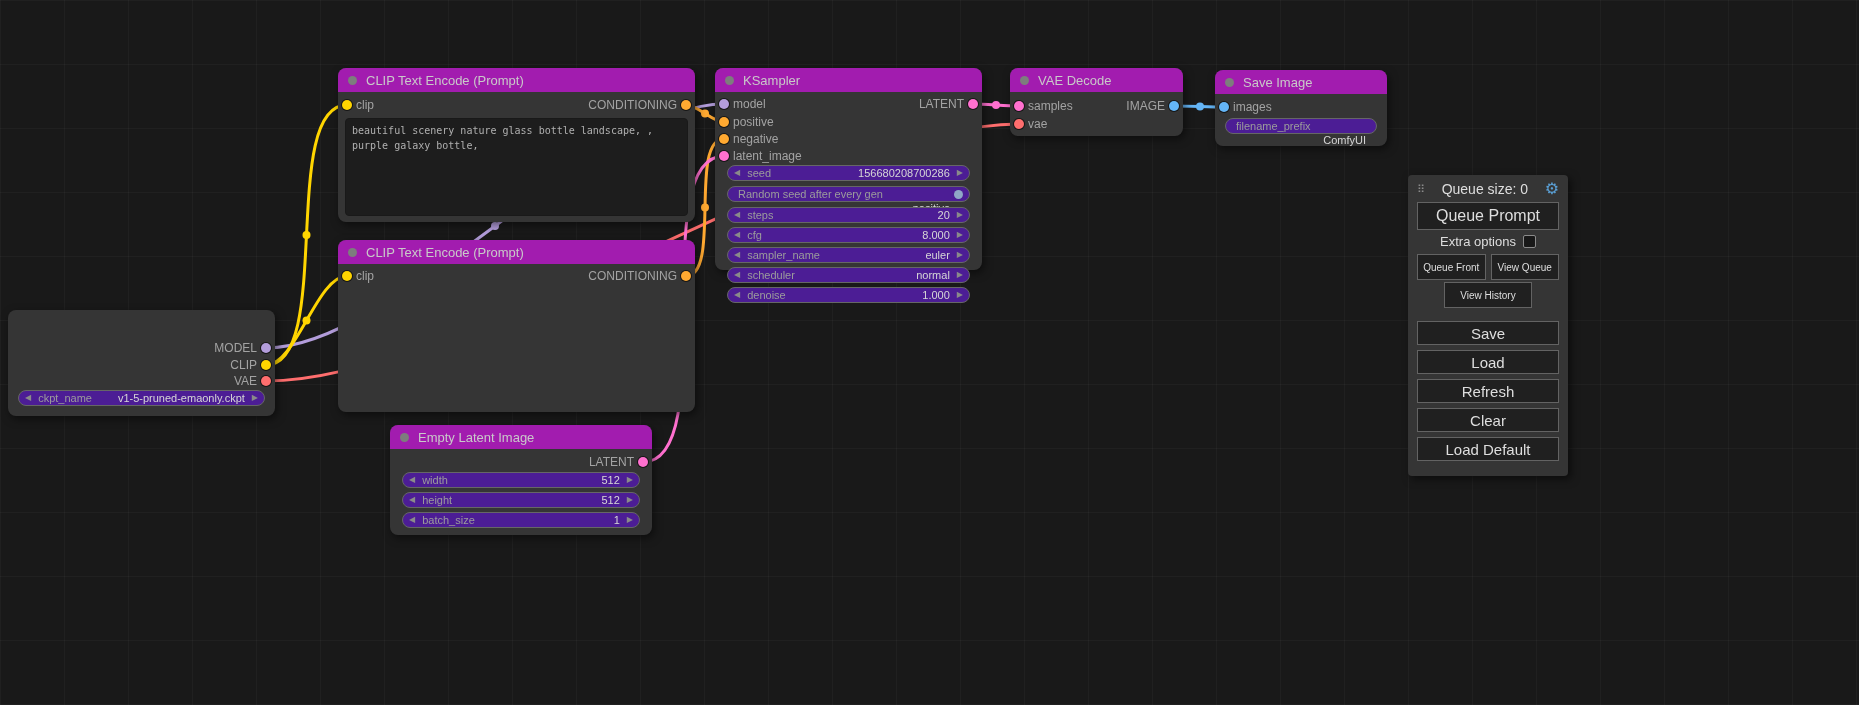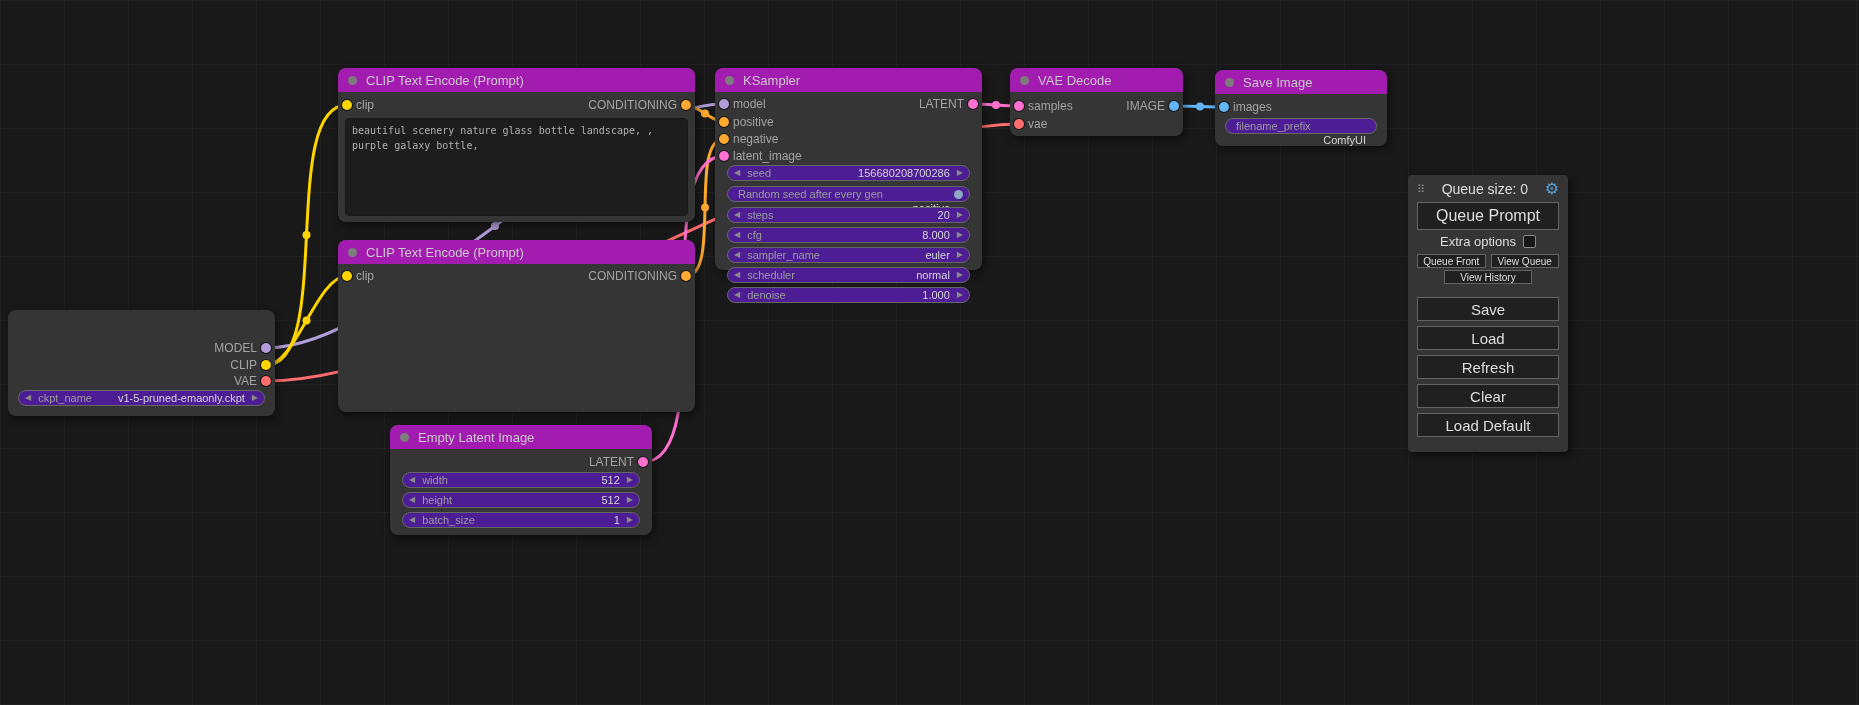--- a/index.html
+++ b/index.html
@@ -62,21 +62,21 @@
   #menu button{
     display:block;width:100%;background:#202020;border:1px solid #636363;border-radius:0;
     color:#dedede;font-family:"Liberation Sans", sans-serif;cursor:pointer;
   }
   .btn-lg{font-size:15px;height:24px;margin:5px 0;}
   .queue-btn{font-size:16px;height:28px;margin:2px 0 4px 0;}
   .extra-row{display:flex;align-items:center;justify-content:center;gap:7px;font-size:13px;
              color:#dedede;margin:3px 0 5px 0;}
   .checkbox{width:11px;height:11px;background:#181818;border:1px solid #8a8a8a;border-radius:2px;}
   .small-row{display:flex;gap:5px;margin:2px 0;}
-  .small-row button{font-size:10px;height:14px;padding:0 4px;border-radius:7px;flex:1;text-align:center;}
+  .small-row button{font-size:10px;height:26px;padding:0 4px;border-radius:7px;flex:1;text-align:center;}
   .small-row.center{justify-content:center;}
   .small-row.center button{flex:0 0 62%;}
   .menu-sep{height:6px;}
 </style>
 </head>
 <body>
 
 <div id="graph">
   <svg id="wires" width="1859" height="705" viewBox="0 0 1859 705">
       <path d="M 266 348 C 395.7353074532912 348, 594.2646925467088 104, 724 104" stroke="#B39DDB" stroke-width="3" fill="none" stroke-linecap="round"></path>

